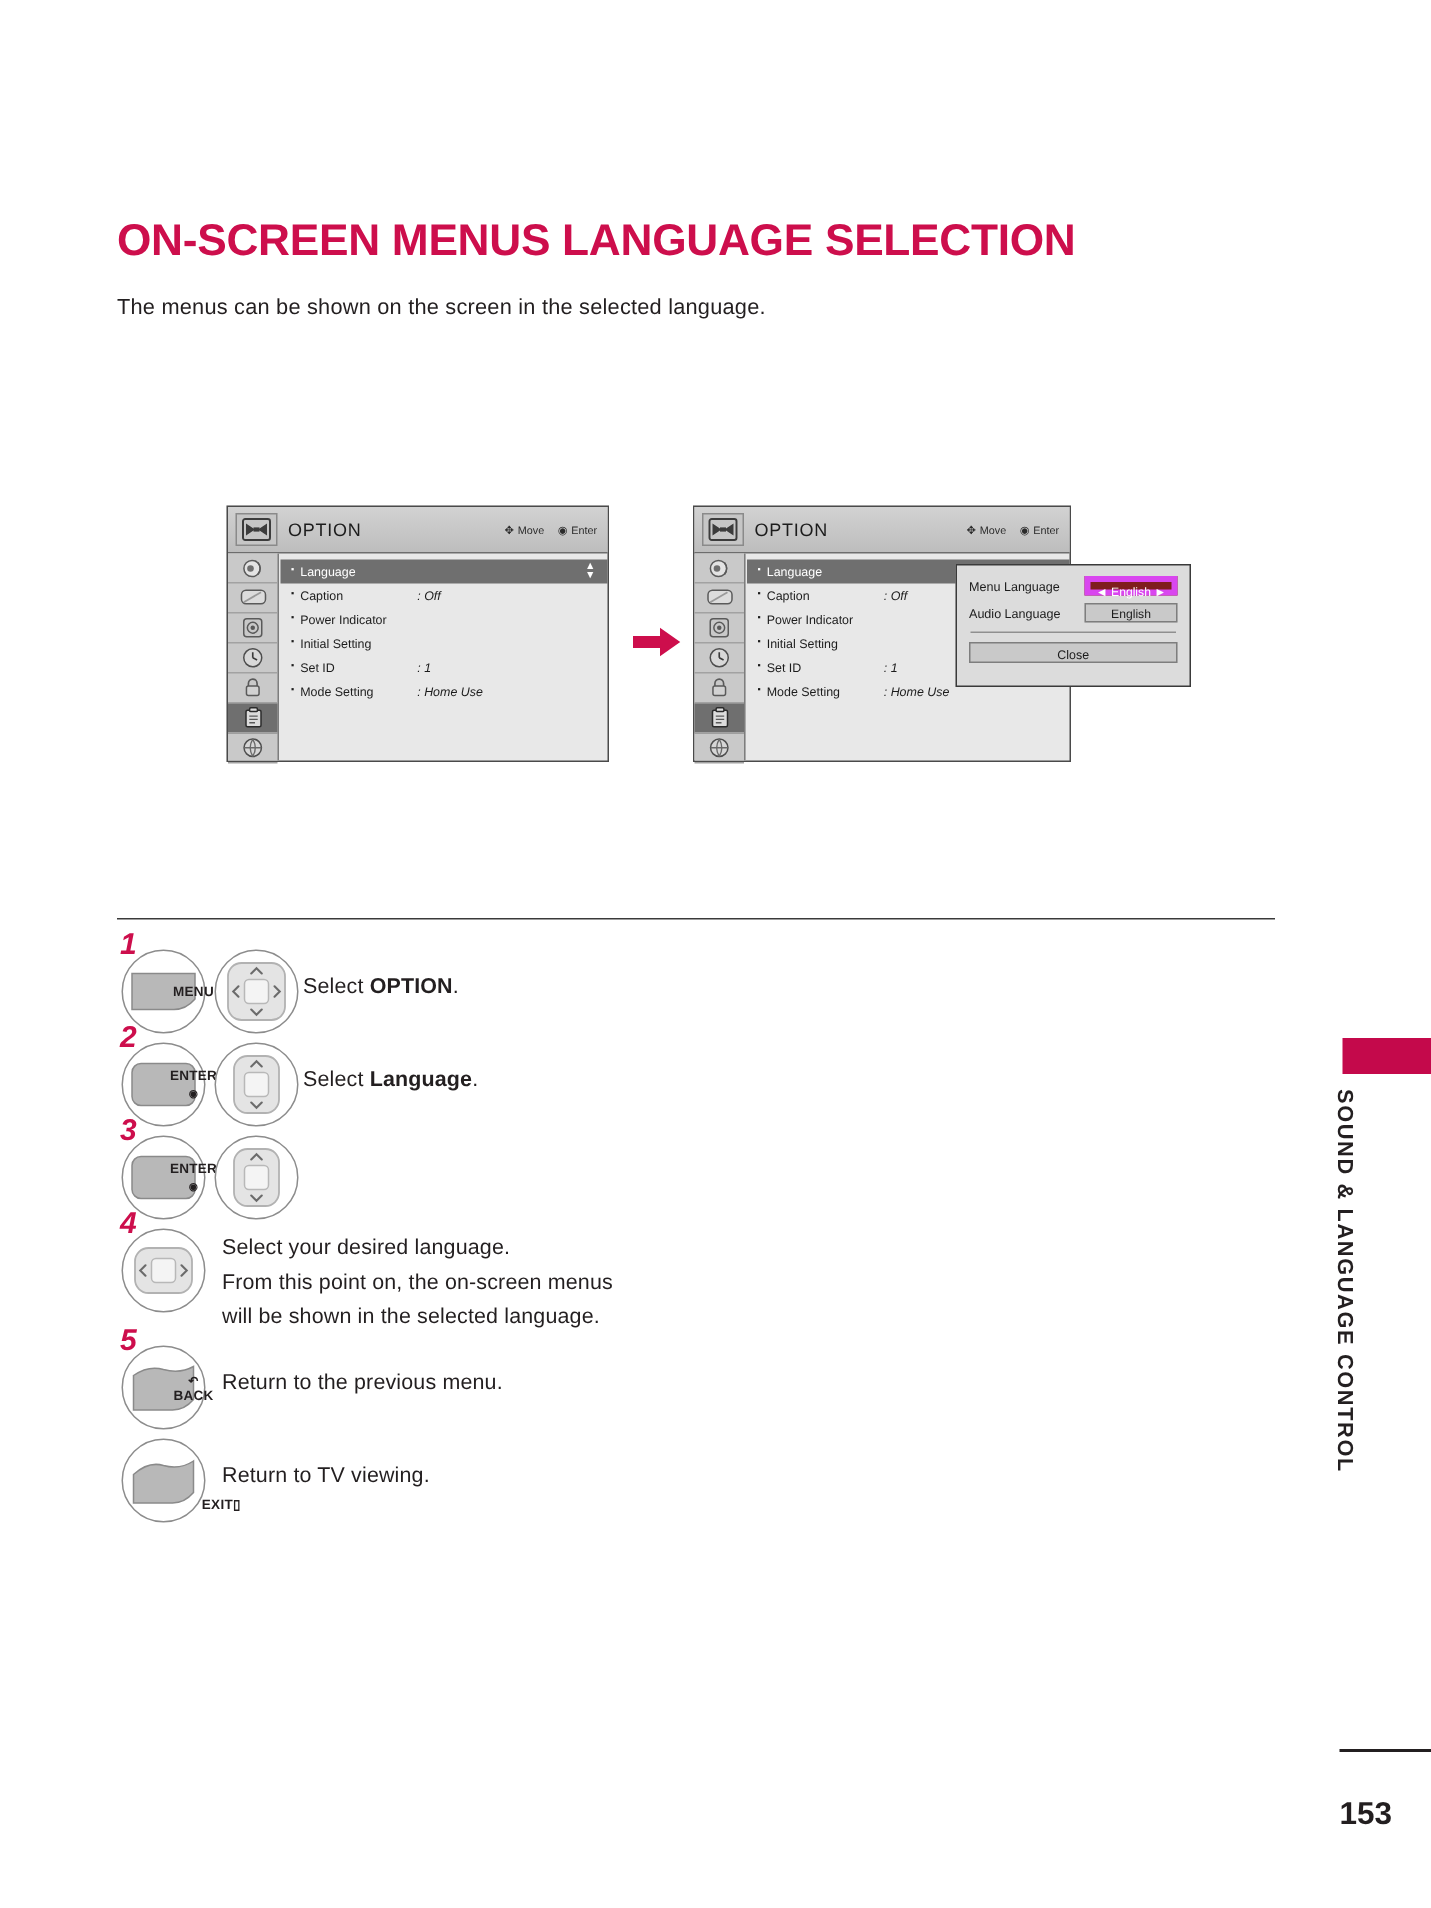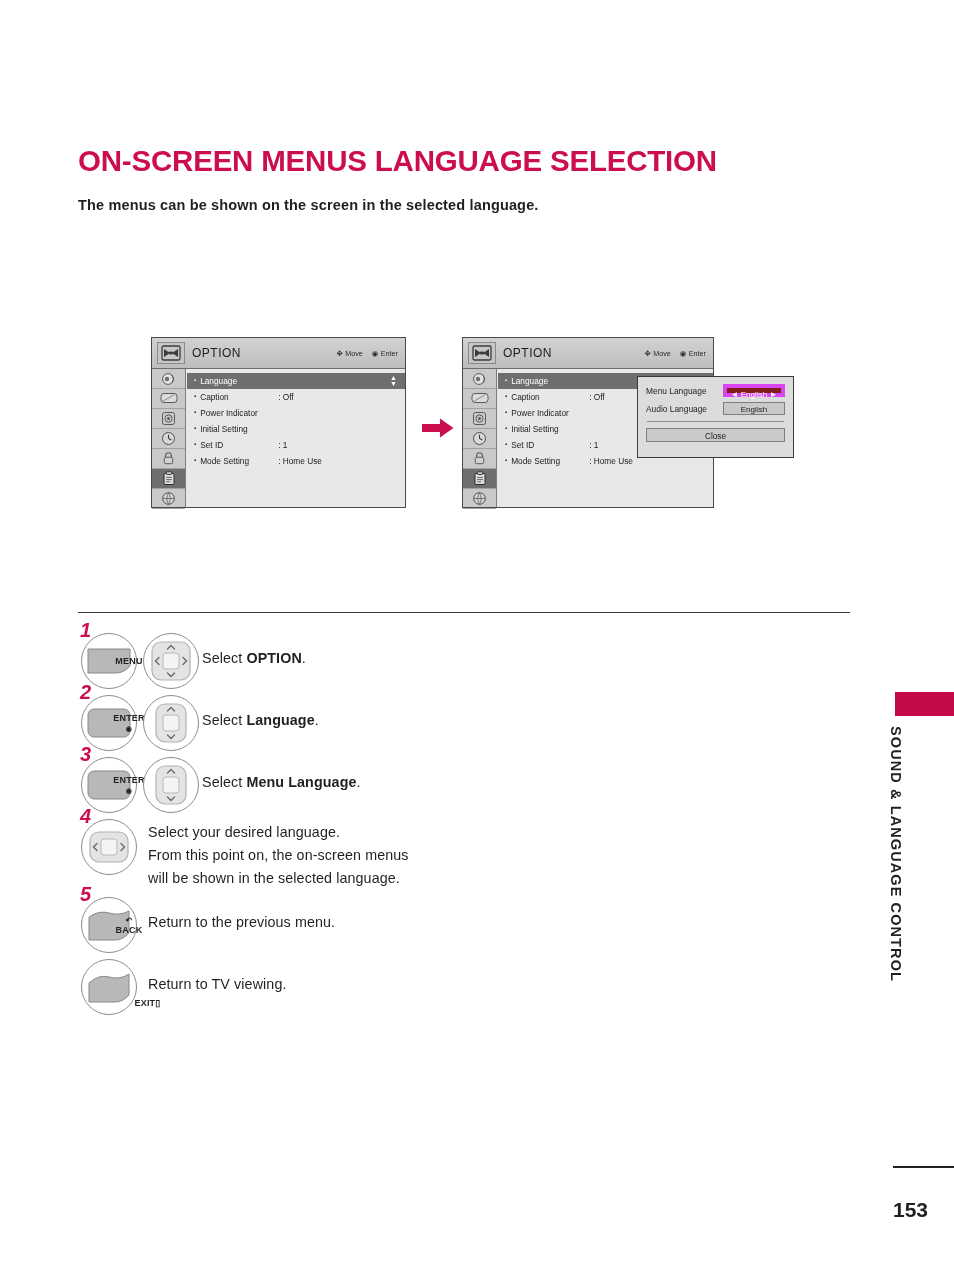--- a/index.html
+++ b/index.html
@@ -28,21 +28,20 @@
     white-space: nowrap;
   }
   .page-subtitle {
     position: absolute;
     left: 78px;
     top: 197px;
     font-size: 14.5px;
     color: #231f20;
     letter-spacing: 0.15px;
     white-space: nowrap;
-    font-weight: bold;
   }
 
   
   .osd {
     position: absolute;
     background: #e8e8e8;
     border: 1px solid #4a4a4a;
     box-sizing: border-box;
     font-size: 8.3px;
     color: #1c1c1c;
@@ -129,21 +128,21 @@
     color: #ffffff;
   }
   .osd-bullet {
     font-size: 6px;
     margin-right: 4px;
     line-height: 1;
     position: relative;
     top: -1px;
   }
   .osd-label { width: 78px; display: inline-block; }
-  .osd-value { display: inline-block; }
+  .osd-value { display: inline-block; font-style: italic; }
   .osd-updown {
     position: absolute;
     right: 8px;
     top: 50%;
     transform: translateY(-50%);
     font-size: 7px;
     line-height: 0.85;
     text-align: center;
     color: #ffffff;
   }
@@ -636,23 +635,20 @@
       <div class="btn-circle"></div>
       <div class="btn-inner">
         <svg width="46" height="46" viewBox="0 0 46 46">
           <rect x="8" y="4" width="30" height="38" rx="9" fill="#e4e4e4" stroke="#b2b2b2" stroke-width="1.2"></rect>
           <rect x="15" y="15" width="16" height="16" rx="3" fill="#f4f4f4" stroke="#b8b8b8" stroke-width="1"></rect>
           <path d="M19.5 11 L23 7.5 L26.5 11" fill="none" stroke="#6b6b6b" stroke-width="1.4" stroke-linecap="round"></path>
           <path d="M19.5 35 L23 38.5 L26.5 35" fill="none" stroke="#6b6b6b" stroke-width="1.4" stroke-linecap="round"></path>
         </svg>
       </div>
     </div>
-    <div class="step-text">
-      <span>Select </span><b>Menu Language</b><span>.</span>
-    </div>
   </div>
 
   <div class="step-row" style="height:78px;">
     <div class="step-num">4</div>
     <div class="btn-slot">
       <div class="btn-circle"></div>
       <div class="btn-inner">
         <svg width="46" height="46" viewBox="0 0 46 46">
           <rect x="4" y="8" width="38" height="30" rx="9" fill="#e4e4e4" stroke="#b2b2b2" stroke-width="1.2"></rect>
           <rect x="15" y="15" width="16" height="16" rx="3" fill="#f4f4f4" stroke="#b8b8b8" stroke-width="1"></rect>

